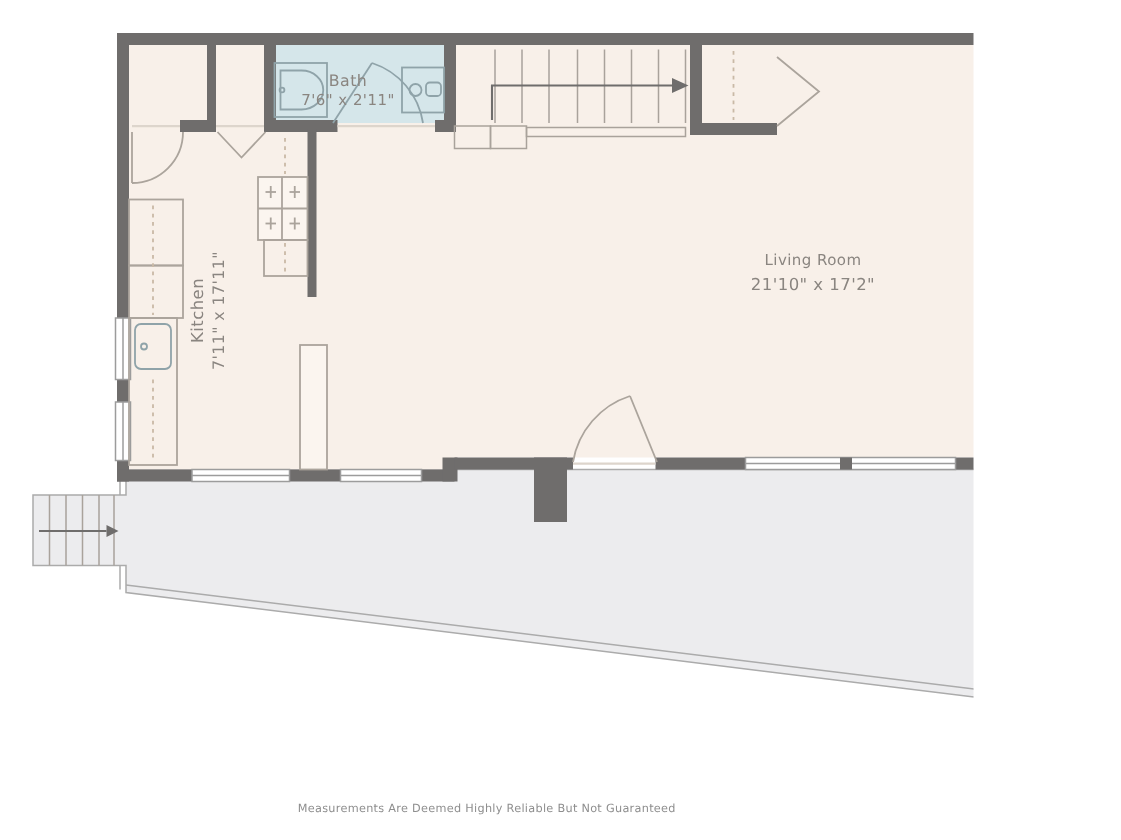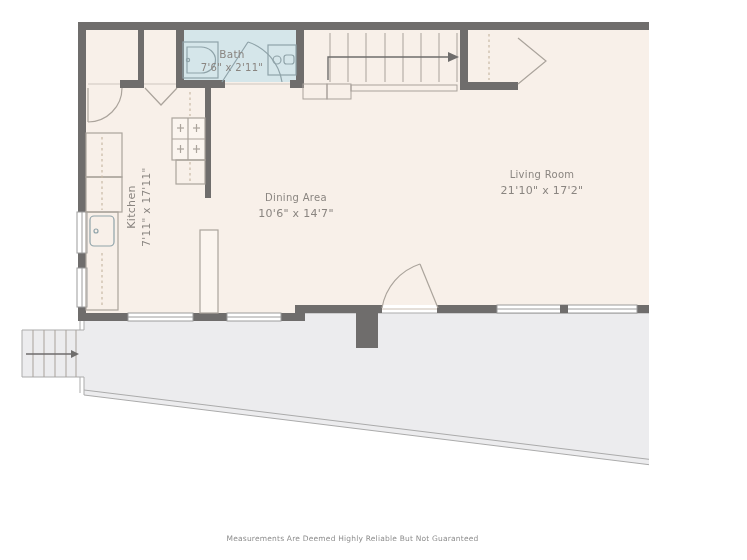--- a/index.html
+++ b/index.html
@@ -28,21 +28,21 @@
   .label{position:absolute;transform:translate(-50%,-50%);text-align:center;
          color:var(--text,#8A8580);white-space:nowrap;letter-spacing:.3px;}
   .room-name{font-size:10px;line-height:16px;}
   .room-dims{font-size:11px;line-height:15px;}
   .label.small .room-name{font-size:10.5px;line-height:13px;}
   .label.small .room-dims{font-size:10px;line-height:13px;}
   .label.rot{transform:translate(-50%,-50%) rotate(-90deg);}
   .label.rot .room-name{font-size:11px;line-height:15px;}
   .label.rot .room-dims{font-size:10.5px;line-height:15px;}
   #disclaimer{position:absolute;left:50%;top:534px;transform:translateX(-50%);
-              font-size:7.5px;color:#8E8E8E;letter-spacing:.2px;white-space:nowrap;margin-left:28px;}
+              font-size:7.5px;color:#8E8E8E;letter-spacing:.2px;white-space:nowrap;}
   
   #logo{position:absolute;left:681px;top:511px;width:52px;height:40px;
         color:var(--accent,#D2232A);font-style:italic;font-weight:bold;line-height:1;}
   #logo .the{font-size:8.5px;margin-left:18px;letter-spacing:.5px;}
   #logo .mls{font-size:22px;letter-spacing:-1px;margin-top:-2px;}
   #logo .tm{font-size:5px;vertical-align:10px;letter-spacing:0;}
   #logo .com{position:absolute;right:2px;bottom:6px;font-size:5.5px;letter-spacing:.3px;}
 </style>
 </head>
 <body>
@@ -211,24 +211,20 @@
   <div class="label small" style="left:232px;top:61px">
     <div class="room-name">Bath</div>
     <div class="room-dims">7'6" x 2'11"</div>
   </div>
 
   <div class="label rot" style="left:139px;top:207px">
     <div class="room-name">Kitchen</div>
     <div class="room-dims">7'11" x 17'11"</div>
   </div>
 
-  <div class="label" style="left:296px;top:205px">
-    <div class="room-name">Dining Area</div>
-    <div class="room-dims">10'6" x 14'7"</div>
-  </div>
 
   <div class="label" style="left:542px;top:182px">
     <div class="room-name">Living Room</div>
     <div class="room-dims">21'10" x 17'2"</div>
   </div>
 
 
   <div id="disclaimer">Measurements Are Deemed Highly Reliable But Not Guaranteed</div>
 
   <div id="logo">

